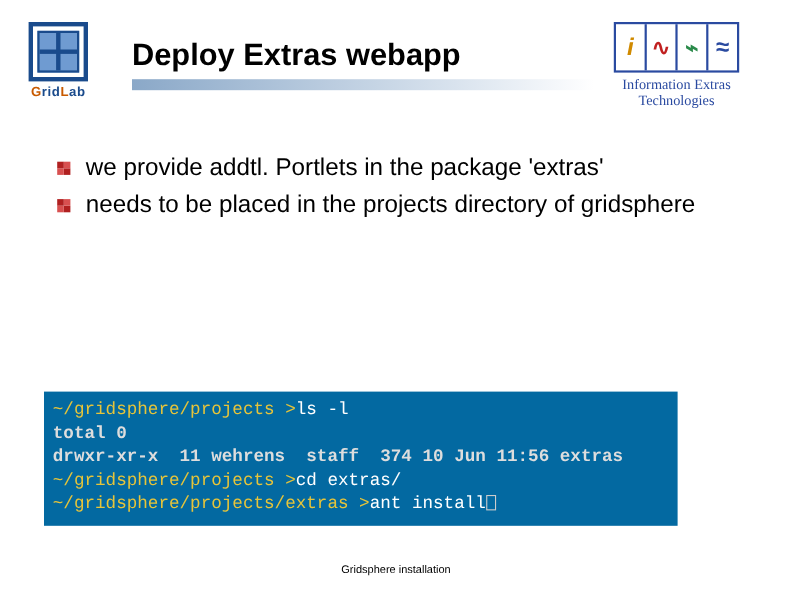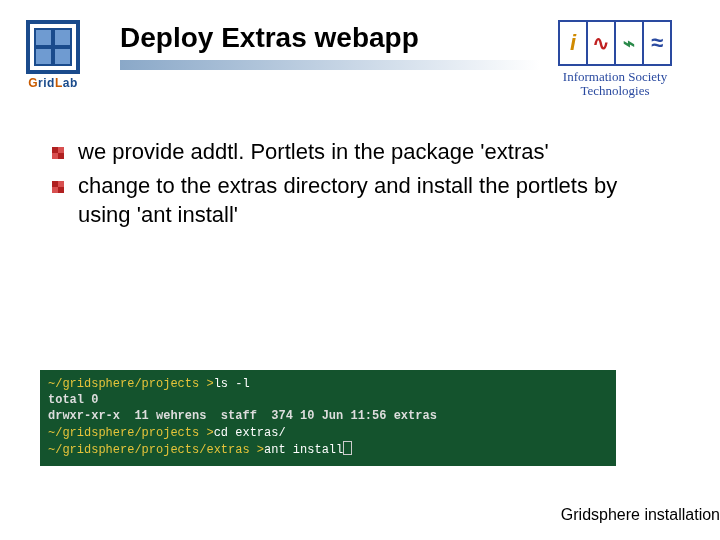--- a/index.html
+++ b/index.html
@@ -82,21 +82,21 @@
   }
   .title-wrap {
     position: absolute;
     left: 120px;
     top: 22px;
     width: 420px;
   }
   .title {
     font-size: 28px;
     font-weight: bold;
-    margin: 0 0 6px 0;
+    margin: 12px 0 6px 0;
   }
   .title-rule {
     height: 10px;
     background: linear-gradient(to right, #8aa8c8 0%, #d9e3ee 70%, #ffffff 100%);
     width: 420px;
   }
   .content {
     position: absolute;
     left: 40px;
     top: 125px;
@@ -123,47 +123,47 @@
     height: 12px;
     background:
       linear-gradient(#b02020,#b02020) 0 0 / 6px 6px no-repeat,
       linear-gradient(#d85050,#d85050) 6px 0 / 6px 6px no-repeat,
       linear-gradient(#d85050,#d85050) 0 6px / 6px 6px no-repeat,
       linear-gradient(#b02020,#b02020) 6px 6px / 6px 6px no-repeat;
   }
   .terminal {
     position: absolute;
     left: 40px;
-    top: 370px;
+    top: 356px;
     width: 560px;
-    background: #14532d;
+    background: #0369a1;
     color: #f0f0f0;
     font-family: "Courier New", monospace;
-    font-size: 12px;
+    font-size: 16px;
     padding: 6px 8px 8px 8px;
     line-height: 1.35;
     white-space: pre;
   }
   .terminal .prompt { color: #e6c43a; }
   .terminal .cmd { color: #ffffff; }
   .terminal .out { color: #dddddd; font-weight: bold; }
   .terminal .cursor {
     display: inline-block;
     width: 7px;
     height: 12px;
     border: 1px solid #cccccc;
     vertical-align: -2px;
   }
   .footer {
     position: absolute;
     left: 0;
     bottom: 16px;
     width: 720px;
-    text-align: right;
-    font-size: 16px;
+    text-align: center;
+    font-size: 10px;
     color: #000;
   }
 </style>
 </head>
 <body>
 
 <div class="logo-left">
   <div class="square">
       <div class="inner"></div>
     </div>
@@ -171,32 +171,32 @@
 </div>
 
 <div class="logo-right">
   <div class="ist-box">
     <div class="ist-cell c1">i</div>
     <div class="ist-cell c2">∿</div>
     <div class="ist-cell c3">⌁</div>
     <div class="ist-cell c4">≈</div>
   </div>
   <div class="ist-text">
-    <span>Information Society</span><br>
+    <span>Information Extras</span><br>
     <span>Technologies</span>
   </div>
 </div>
 
 <div class="title-wrap">
   <h1 class="title">Deploy Extras webapp</h1>
   <div class="title-rule"></div>
 </div>
 
 <div class="content">
   <ul class="bullets">
     <li>we provide addtl. Portlets in the package 'extras'</li>
-    <li>change to the extras directory and install the portlets by using 'ant install'</li>
+    <li>needs to be placed in the projects directory of gridsphere</li>
   </ul>
 </div>
 
 <div class="terminal" id="terminal"><div><span class="prompt">~/gridsphere/projects &gt;</span><span class="cmd">ls -l</span></div><div><span class="out">total 0</span></div><div><span class="out">drwxr-xr-x  11 wehrens  staff  374 10 Jun 11:56 extras</span></div><div><span class="prompt">~/gridsphere/projects &gt;</span><span class="cmd">cd extras/</span></div><div><span class="prompt">~/gridsphere/projects/extras &gt;</span><span class="cmd">ant install</span><span class="cursor"></span></div></div>
 
 <div class="footer">Gridsphere installation</div>
 
 </body></html>

